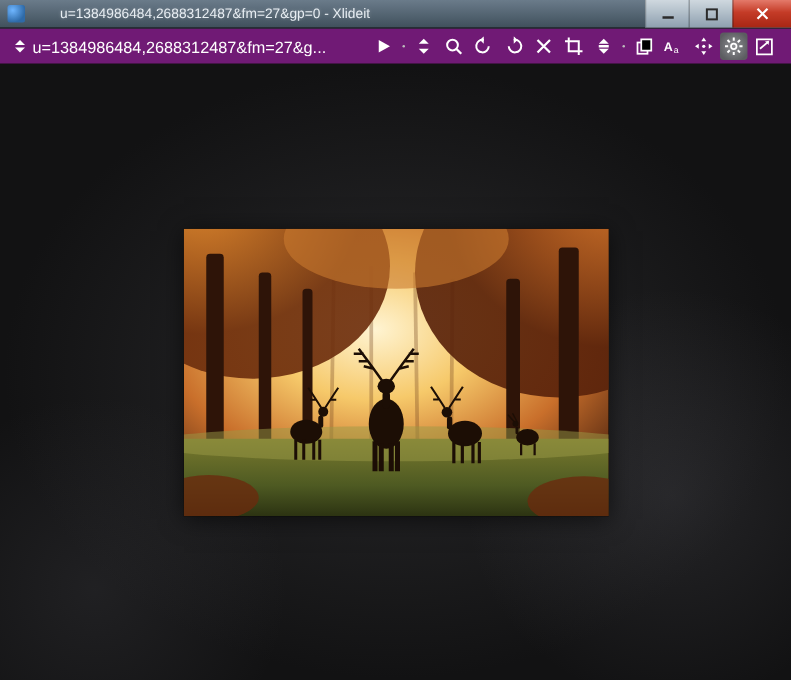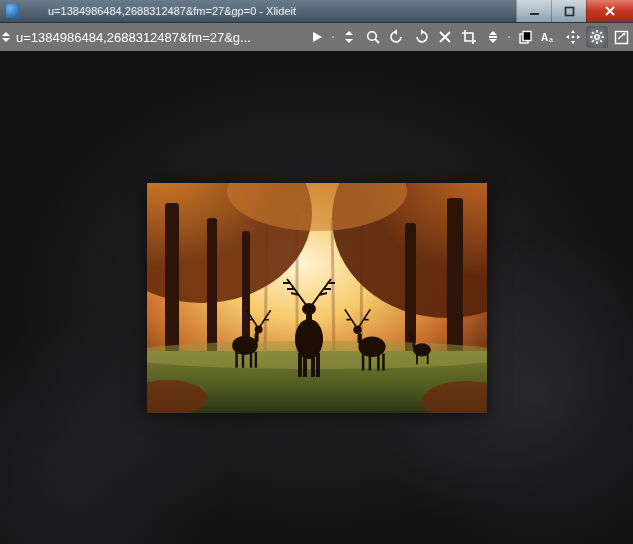--- a/index.html
+++ b/index.html
@@ -53,26 +53,26 @@
   }
   .win-btn svg { display:block; }
   .win-btn.close {
     width: 46px;
     background: linear-gradient(to bottom, #e47a6a 0%, #c43b27 45%, #a82614 100%);
     border-top-right-radius: 0;
   }
   
   .toolbar {
     height: 28px;
-    background: #737373;
+    background: #701a75;
     color: #fff;
     display: flex;
     align-items: center;
     font-size: 13px;
-    padding: 0 0;
+    padding: 0 10px;
   }
   .toolbar .dropdown-arrows {
     width: 12px; height: 14px;
     display: flex; flex-direction: column; justify-content: center; align-items: center;
     margin-right: 4px;
     flex: none;
     cursor: pointer;
   }
   .filename {
     flex: 0 1 auto;

